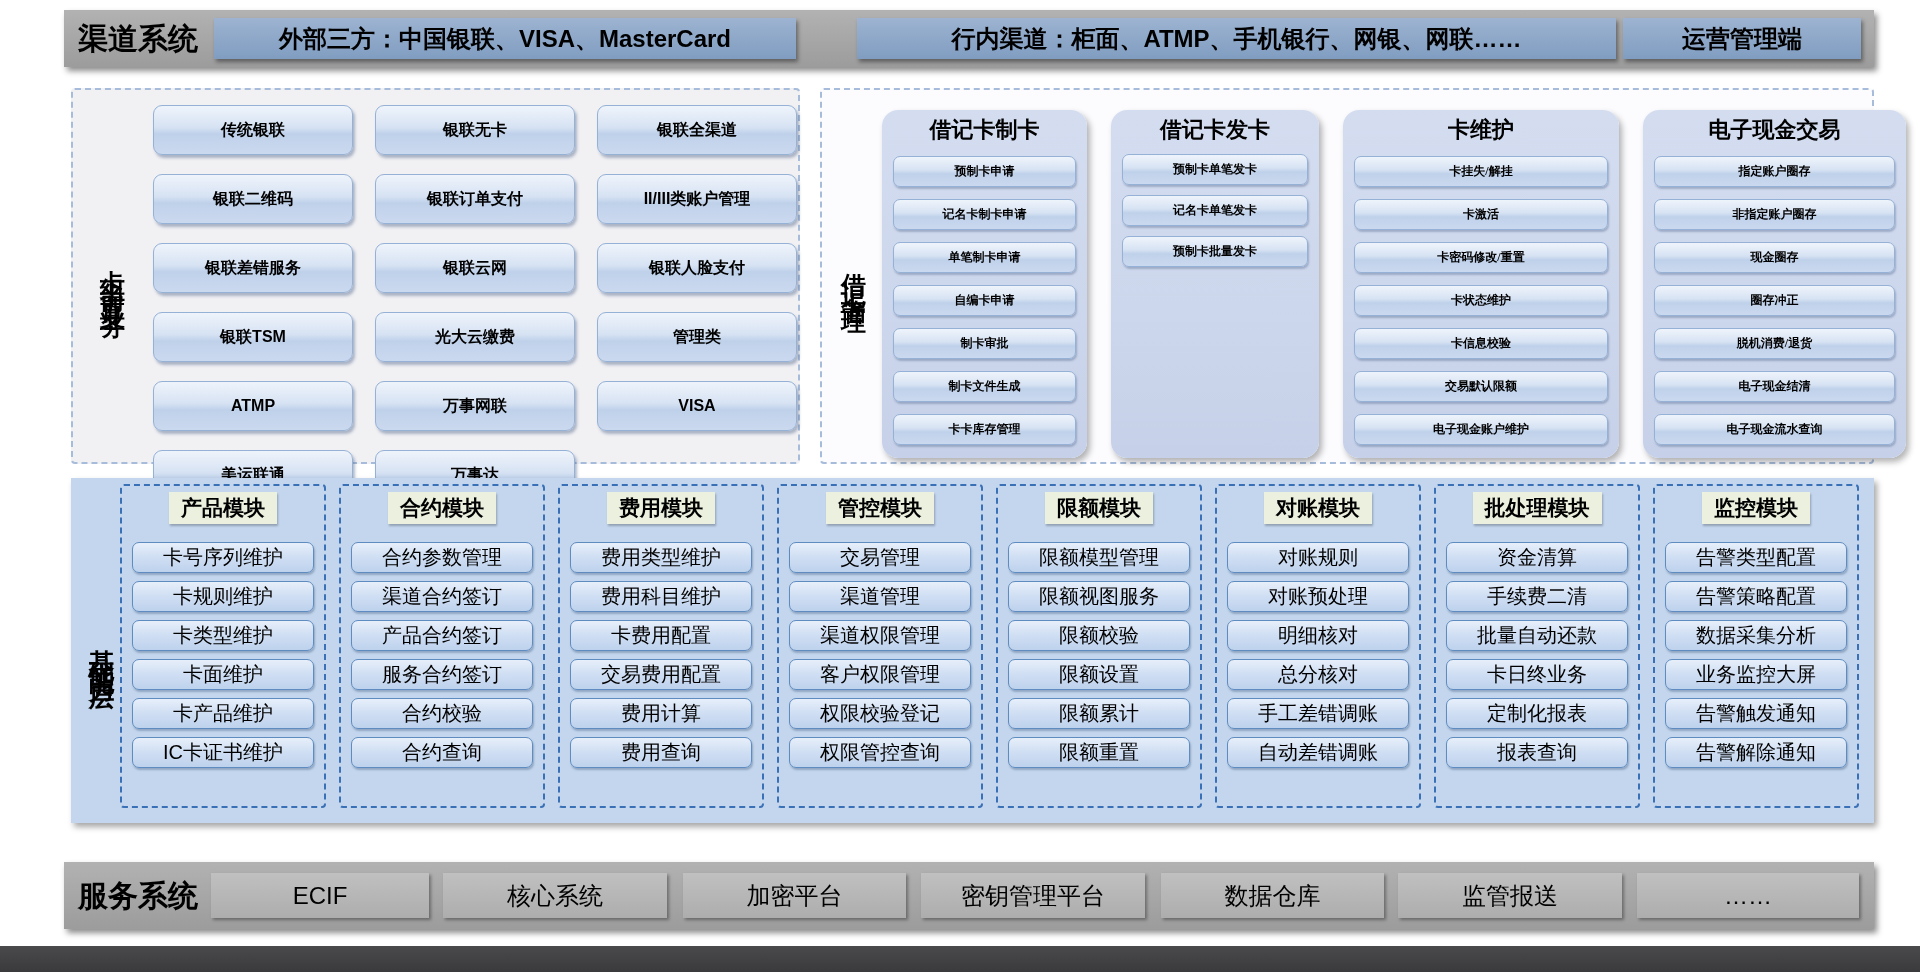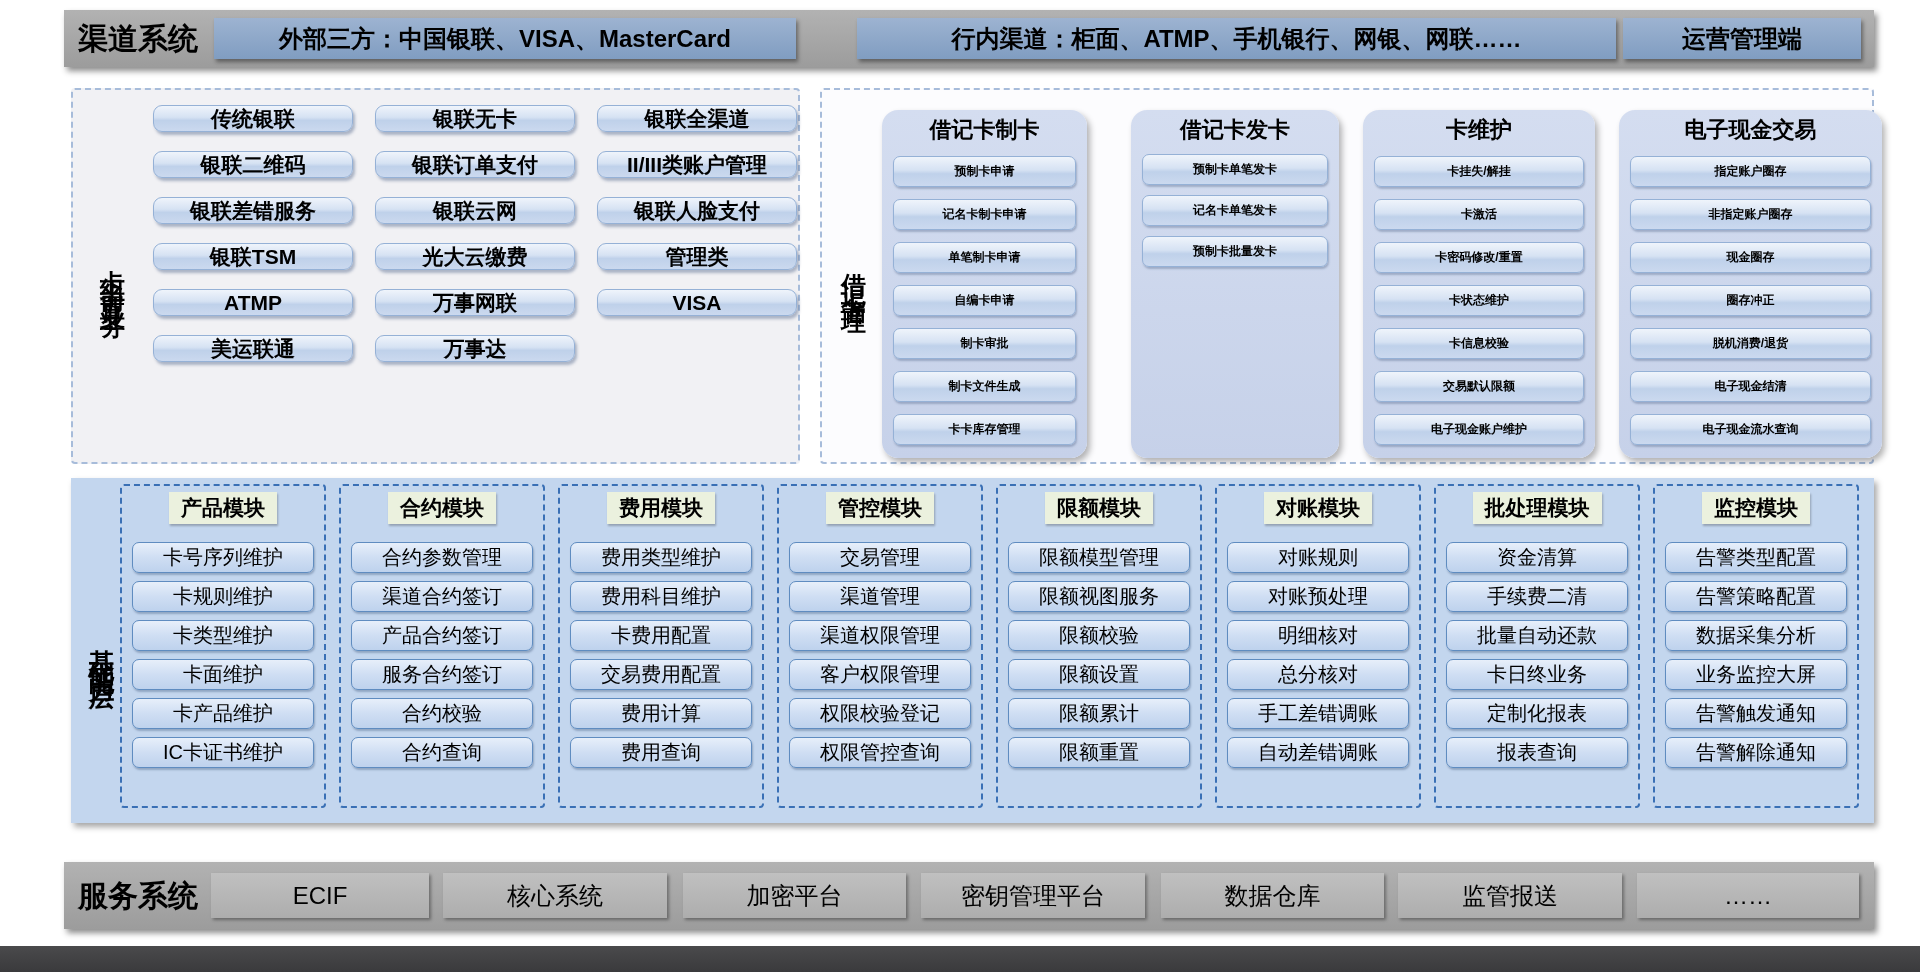--- a/index.html
+++ b/index.html
@@ -20,29 +20,29 @@
   .panel { position:absolute; top:88px; height:376px; border:2px dashed #a7bcda; border-radius:4px; }
   .left-panel { left:71px; width:729px; background:#f1f1f4; }
   .right-panel { left:820px; width:1054px; background:#fcfcfe; }
 
   .v-label { position:absolute; top:50%; transform:translateY(-50%); writing-mode:vertical-rl; text-orientation:upright; font-size:25px; font-weight:bold; letter-spacing:9px; white-space:nowrap; }
   .left-panel .v-label { left:24px; }
   .right-panel .v-label { left:16px; }
   .base-layer .v-label { left:14px; font-size:26px; }
 
   
-  .btn { height:27px; border-radius:9px; background:linear-gradient(180deg,#eff4fb 0%,#d6e2f3 45%,#bfd1ea 58%,#cbd9ef 100%); border:1px solid #95b1d6; box-shadow:2px 3px 3px rgba(85,105,140,.45); display:flex; align-items:center; justify-content:center; font-size:21px; font-weight:bold; white-space:nowrap; }
+  .btn { height:50px; border-radius:9px; background:linear-gradient(180deg,#eff4fb 0%,#d6e2f3 45%,#bfd1ea 58%,#cbd9ef 100%); border:1px solid #95b1d6; box-shadow:2px 3px 3px rgba(85,105,140,.45); display:flex; align-items:center; justify-content:center; font-size:16px; font-weight:bold; white-space:nowrap; }
   .front-grid { position:absolute; left:80px; top:15px; display:grid; grid-template-columns:repeat(3,200px); column-gap:22px; row-gap:19px; }
 
   
-  .groups { position:absolute; left:60px; top:20px; height:348px; display:flex; gap:24px; align-items:stretch; }
+  .groups { position:absolute; left:60px; top:20px; height:348px; display:flex; gap:24px; align-items:stretch;font-family:Liberation Serif, serif; }
   .group { background:linear-gradient(#d4ddf0,#c6d1e9); border-radius:16px; box-shadow:3px 4px 6px rgba(0,0,0,.3); padding:6px 11px 12px; display:flex; flex-direction:column; gap:12px; }
   .group-title { text-align:center; font-size:22px; font-weight:bold; line-height:28px; }
   .btn.sm { height:31px; font-size:12px; border-radius:7px; box-shadow:1px 2px 2px rgba(85,105,140,.4); }
-  .group-col { display:flex; flex-direction:column; gap:8px; height:348px;margin-left:20px; }
+  .group-col { display:flex; flex-direction:column; gap:8px; height:348px; }
   .group-col .group { flex:1; gap:10px; }
 
   
   .base-layer { position:absolute; left:71px; top:478px; width:1803px; height:345px; background:#c3d6ee; box-shadow:3px 4px 6px rgba(0,0,0,.35); }
   .modules { position:absolute; left:49px; top:6px; display:grid; grid-template-columns:repeat(8,206px); column-gap:13px; }
   .module { height:324px; border:2px dashed #3a70b5; border-radius:4px; padding:6px 10px 10px; display:flex; flex-direction:column; align-items:center; gap:8px; }
   .module-title { background:#ebf1de; font-size:21px; font-weight:bold; padding:2px 12px; margin-bottom:10px; box-shadow:1px 2px 2px rgba(0,0,0,.25); white-space:nowrap; }
   .mod-btn { width:100%; height:31px; border-radius:7px; background:linear-gradient(180deg,#e7effa 0%,#cfdef3 50%,#bed2ed 100%); border:1px solid #5f8cc0; box-shadow:1px 2px 2px rgba(70,95,130,.4); display:flex; align-items:center; justify-content:center; font-size:20px; white-space:nowrap; }
 
   
@@ -100,21 +100,21 @@
 
       <div class="group-col" style="width:208px">
         <div class="group">
           <div class="group-title">借记卡发卡</div>
           <div class="btn sm">预制卡单笔发卡</div>
           <div class="btn sm">记名卡单笔发卡</div>
           <div class="btn sm">预制卡批量发卡</div>
         </div>
       </div>
 
-      <div class="group" style="width:232px">
+      <div class="group" style="width:276px">
         <div class="group-title">卡维护</div>
         <div class="btn sm">卡挂失/解挂</div>
         <div class="btn sm">卡激活</div>
         <div class="btn sm">卡密码修改/重置</div>
         <div class="btn sm">卡状态维护</div>
         <div class="btn sm">卡信息校验</div>
         <div class="btn sm">交易默认限额</div>
         <div class="btn sm">电子现金账户维护</div>
       </div>
 

